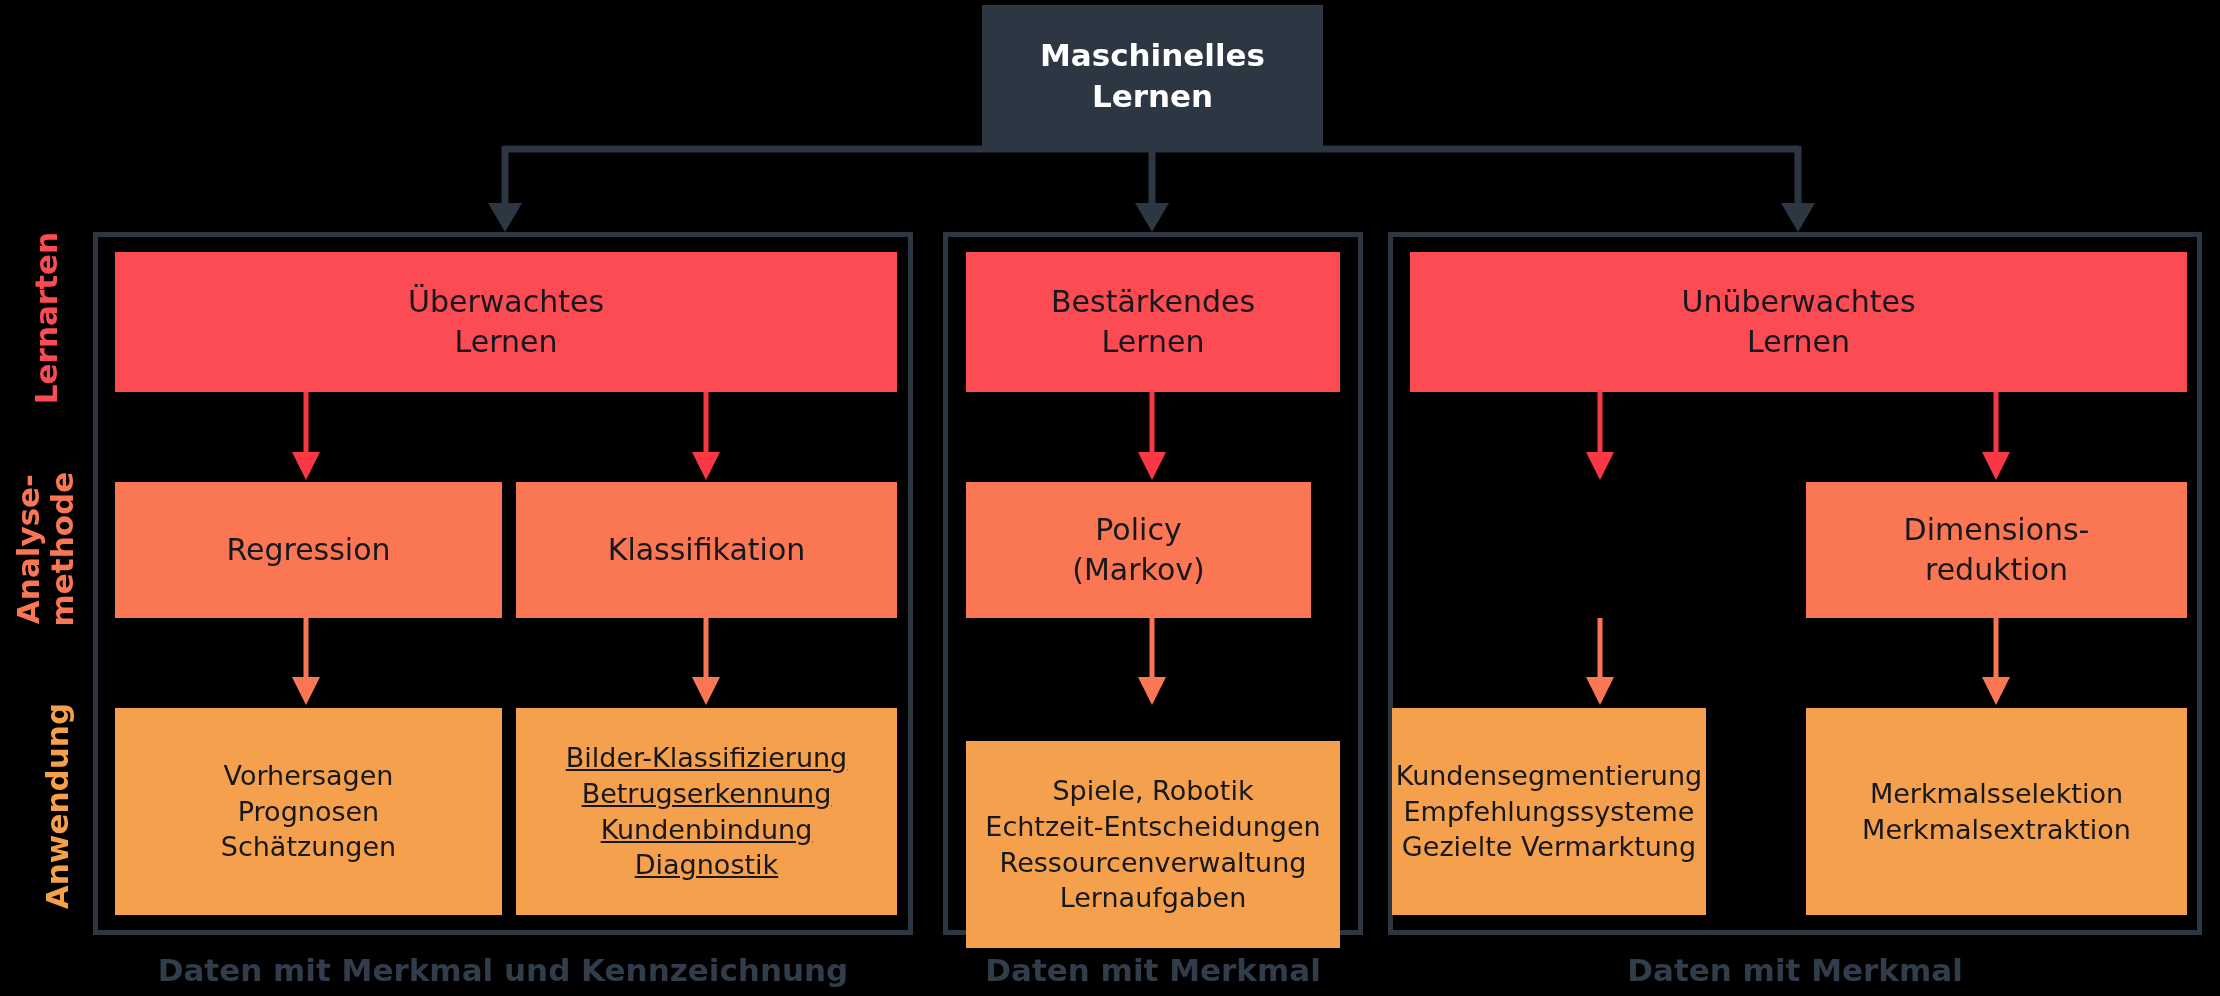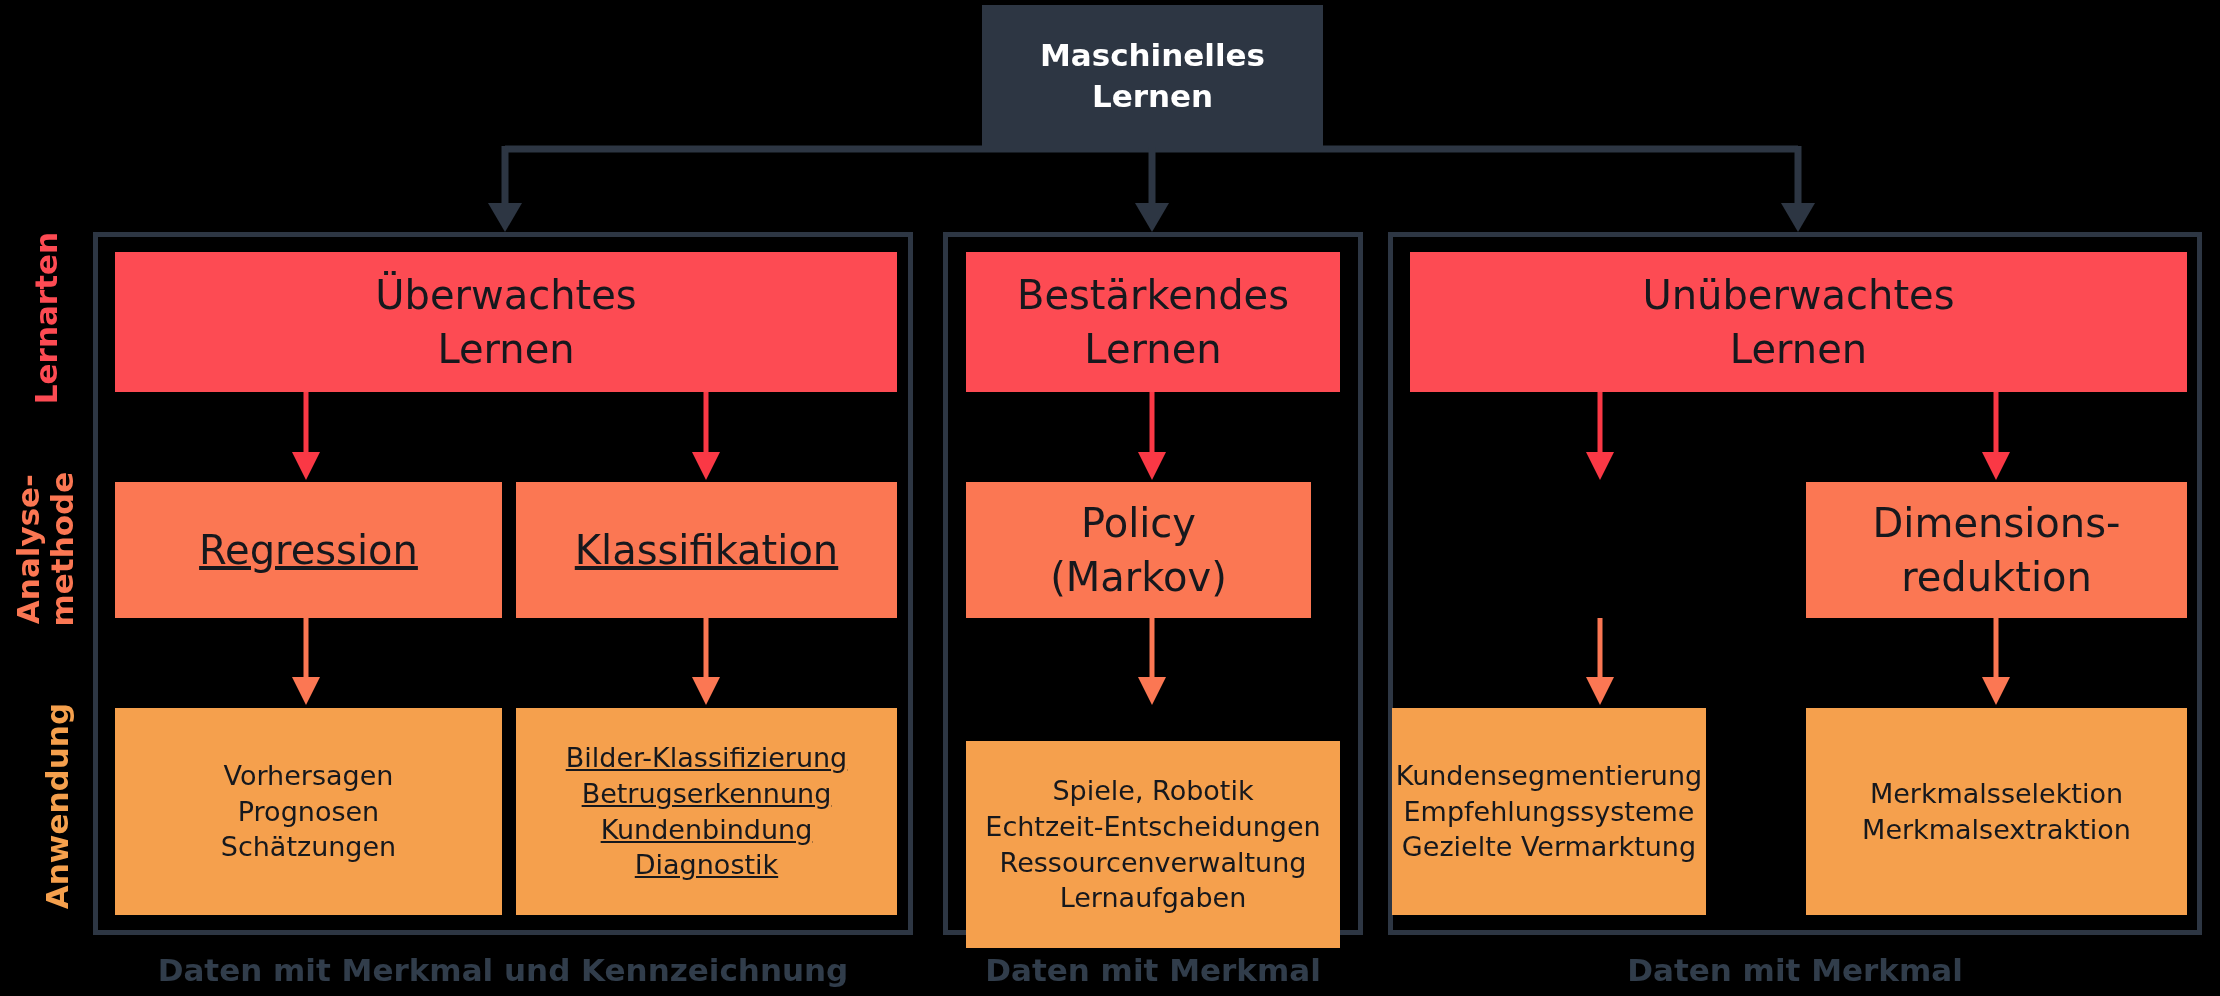--- a/index.html
+++ b/index.html
@@ -22,21 +22,21 @@
     white-space:pre-line;font-size:31px;font-weight:bold;line-height:1.32;
   }
   .group-frame{position:absolute;top:232px;height:703px;border:5px solid var(--dark);box-sizing:border-box;}
   .g1{left:93px;width:820px;}
   .g2{left:943px;width:420px;}
   .g3{left:1388px;width:814px;}
 
   .node{
     position:absolute;display:flex;align-items:center;justify-content:center;
     text-align:center;white-space:pre-line;color:var(--node-text,#16181d);
-    font-size:40px;line-height:1.35;box-sizing:border-box;
+    font-size:30px;line-height:1.35;box-sizing:border-box;
   }
   .row-type{top:252px;height:140px;background:var(--learning-type);}
   .row-method{top:482px;height:136px;background:var(--method);}
   .row-app{top:708px;height:207px;background:var(--application);font-size:27px;line-height:1.33;}
 
   .caption{
     position:absolute;top:948px;height:44px;display:flex;align-items:center;justify-content:center;
     color:var(--caption);font-size:31px;font-weight:bold;text-align:center;
   }
   .vlabel{
@@ -92,22 +92,22 @@
   <div class="vlabel vl-method">Analyse-
 methode</div>
   <div class="vlabel vl-app">Anwendung</div>
 
   <div class="group-frame g1"></div>
   <div class="group-frame g2"></div>
   <div class="group-frame g3"></div>
 
   <div class="node row-type" style="left:115px;width:782px;">Überwachtes
 Lernen</div>
-  <div class="node row-method" style="left:115px;width:387px;text-decoration:underline;">Regression</div>
-  <div class="node row-method" style="left:516px;width:381px;text-decoration:underline;">Klassifikation</div>
+  <div class="node row-method" style="left:115px;width:387px;">Regression</div>
+  <div class="node row-method" style="left:516px;width:381px;">Klassifikation</div>
   <div class="node row-app" style="left:115px;width:387px;">Vorhersagen
 Prognosen
 Schätzungen</div>
   <div class="node row-app" style="left:516px;width:381px;text-decoration:underline;">Bilder-Klassifizierung
 Betrugserkennung
 Kundenbindung
 Diagnostik</div>
   <div class="caption" style="left:93px;width:820px;">Daten mit Merkmal und Kennzeichnung</div>
 
   <div class="node row-type" style="left:966px;width:374px;">Bestärkendes

